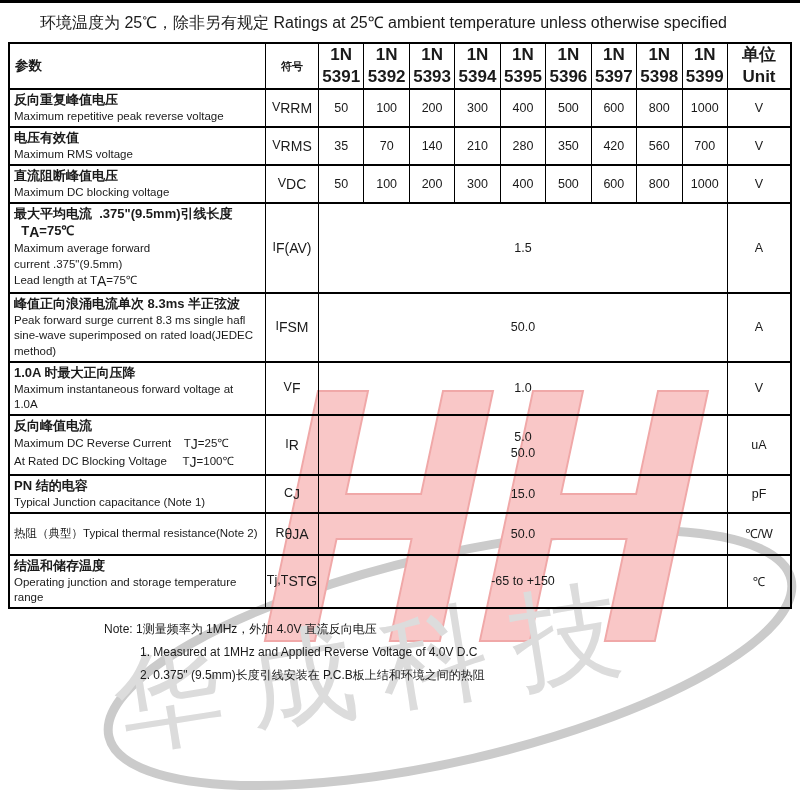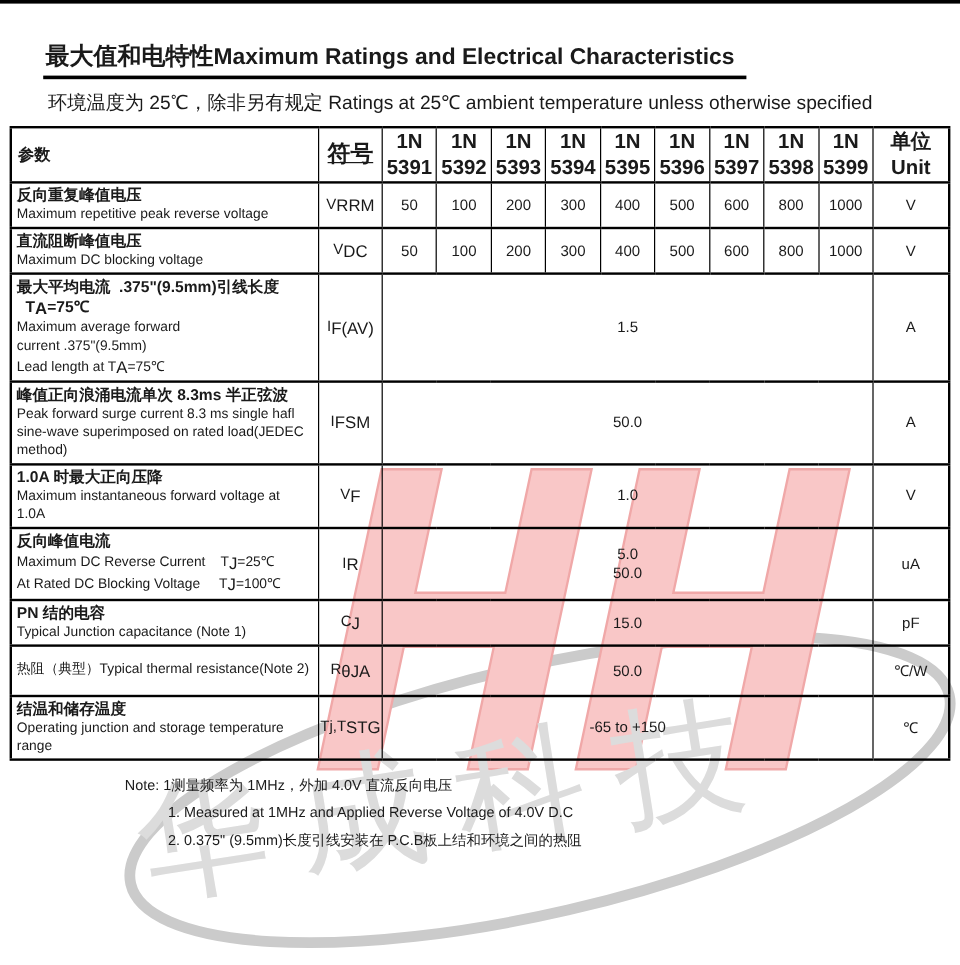--- a/index.html
+++ b/index.html
@@ -21,21 +21,21 @@
   .title .zh{font-family:"DejaVu Serif",serif;font-size:20px;}
   .subtitle{margin:8px 0 0 40px;font-size:16px;}
 
   table{border-collapse:collapse;table-layout:fixed;width:784px;margin:8px 0 0 8px;
         background:transparent;}
   th,td{border:1px solid #000;border-top-width:2px;border-bottom-width:2px;
         padding:0;vertical-align:middle;background:transparent;}
   table{border:2px solid #000;}
   thead th{font-weight:bold;text-align:center;font-size:17px;line-height:1.3;}
   th.param-h{text-align:left;padding-left:5px;font-size:13.5px;margin-top:12px;}
-  th.sym-h{font-size:19px;text-decoration:underline;}
+  th.sym-h{font-size:11px;}
   .param-cell{padding:2px 2px 2px 4px;}
   .param-line{font-size:11.5px;line-height:1.32;white-space:pre-wrap;}
   .param-line.zh{font-size:13px;font-weight:bold;line-height:1.3;}
   .sym-cell,.val-cell,.unit-cell{text-align:center;font-size:12.5px;}
   sub{font-size:14px;vertical-align:-2px;letter-spacing:0;}
   .merged-line{line-height:1.3;}
 
   .notes{margin:12px 0 1px 104px;font-size:12px;}
   .note-line{margin-top:6px;line-height:1.4;white-space:pre-wrap;}
   .note-line.indent-1{margin-left:36px;}
@@ -50,24 +50,20 @@
       <ellipse cx="450" cy="655" rx="350" ry="103" transform="rotate(-13 450 655)" fill="none" stroke="#cbcbcb" stroke-width="9"></ellipse>
       <g transform="translate(318,388) skewX(-12)" fill="#f9c7c7" stroke="#f0a8a8" stroke-width="2">
         <path d="M0,0 h50 v103 h75 v-103 h50 v250 h-50 v-102 h-75 v102 h-50 z"></path>
         <path d="M215,0 h50 v103 h75 v-103 h50 v250 h-50 v-102 h-75 v102 h-50 z"></path>
       </g>
     </svg>
     <div class="brand-wm">华成科技</div>
   </div>
 
   <div class="content">
-    <div class="title">
-      <span class="zh">最大值和电特性</span>
-      <span>Maximum Ratings and Electrical Characteristics</span>
-    </div>
 
     <div class="subtitle">
       <span>环境温度为 25℃，除非另有规定 </span><span>Ratings at 25℃ ambient temperature unless otherwise specified</span>
     </div>
 
     <table>
       <thead>
         <tr id="header-row">
           <th class="param-h" style="width:250px">参数</th>
           <th class="sym-h" style="width:52px">符号</th>
@@ -126,20 +122,37 @@
             <td class="val-cell">300</td>
             <td class="val-cell">400</td>
             <td class="val-cell">500</td>
             <td class="val-cell">600</td>
             <td class="val-cell">800</td>
             <td class="val-cell">1000</td>
             <td class="unit-cell">V</td>
           </tr>
           <tr style="height: 33px;">
             <td class="param-cell">
+              <div class="param-line zh">电压有效值</div>
+              <div class="param-line">Maximum RMS voltage</div>
+            </td>
+            <td class="sym-cell">V<sub>RMS</sub></td>
+            <td class="val-cell">35</td>
+            <td class="val-cell">70</td>
+            <td class="val-cell">140</td>
+            <td class="val-cell">210</td>
+            <td class="val-cell">280</td>
+            <td class="val-cell">350</td>
+            <td class="val-cell">420</td>
+            <td class="val-cell">560</td>
+            <td class="val-cell">700</td>
+            <td class="unit-cell">V</td>
+          </tr>
+          <tr style="height: 33px;">
+            <td class="param-cell">
               <div class="param-line zh">直流阻断峰值电压</div>
               <div class="param-line">Maximum DC blocking voltage</div>
             </td>
             <td class="sym-cell">V<sub>DC</sub></td>
             <td class="val-cell">50</td>
             <td class="val-cell">100</td>
             <td class="val-cell">200</td>
             <td class="val-cell">300</td>
             <td class="val-cell">400</td>
             <td class="val-cell">500</td>

